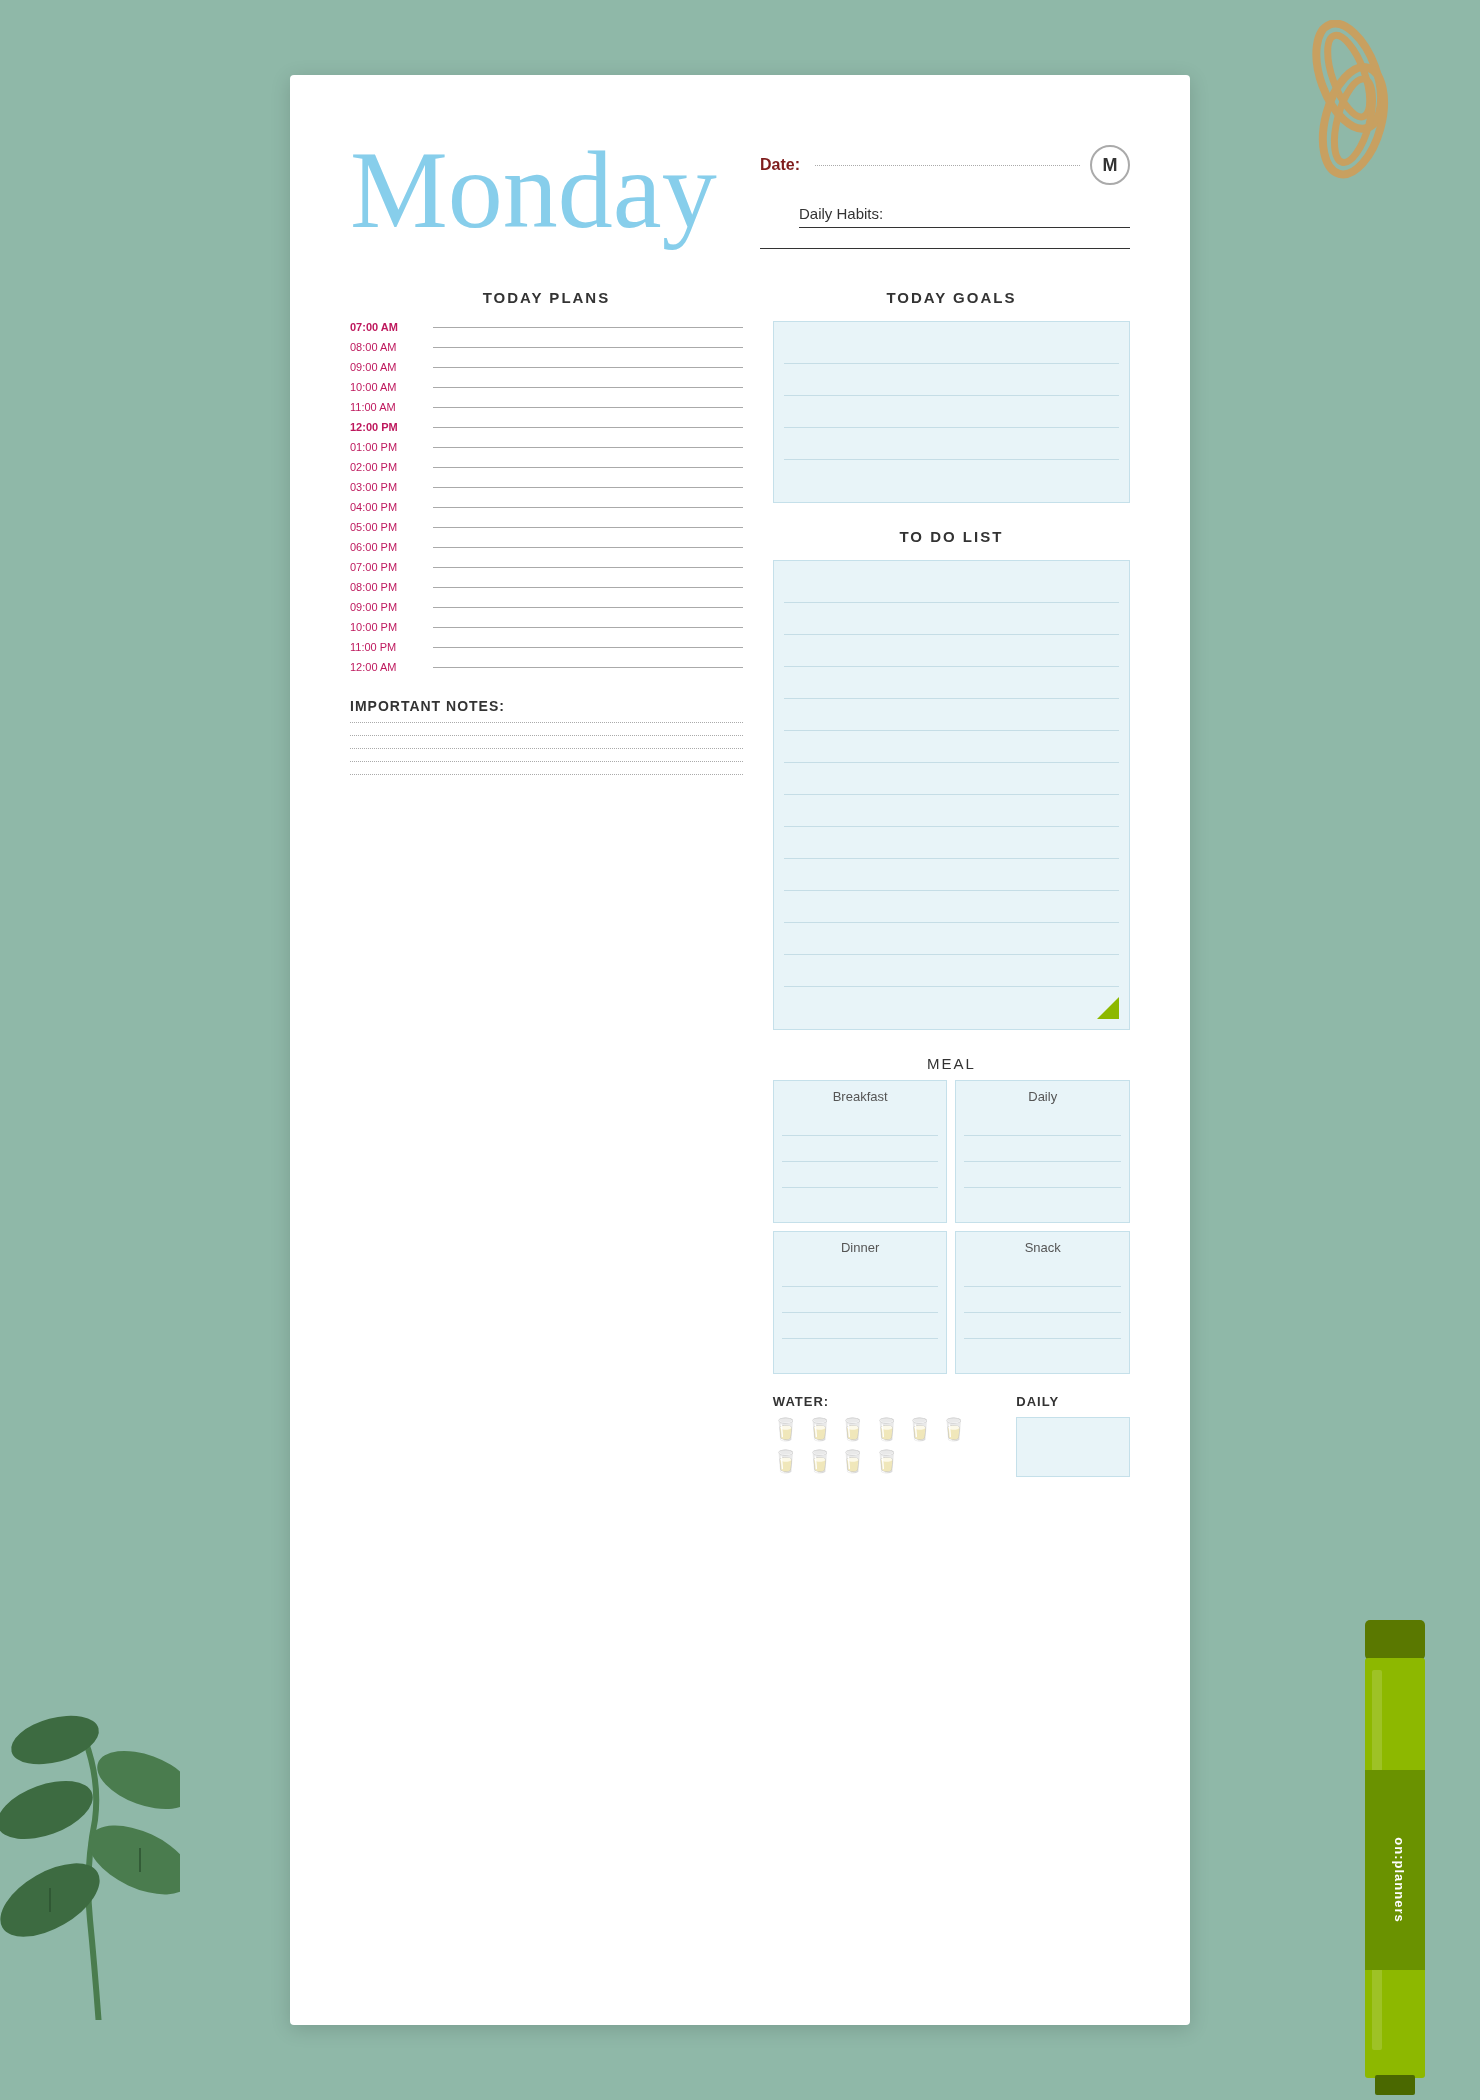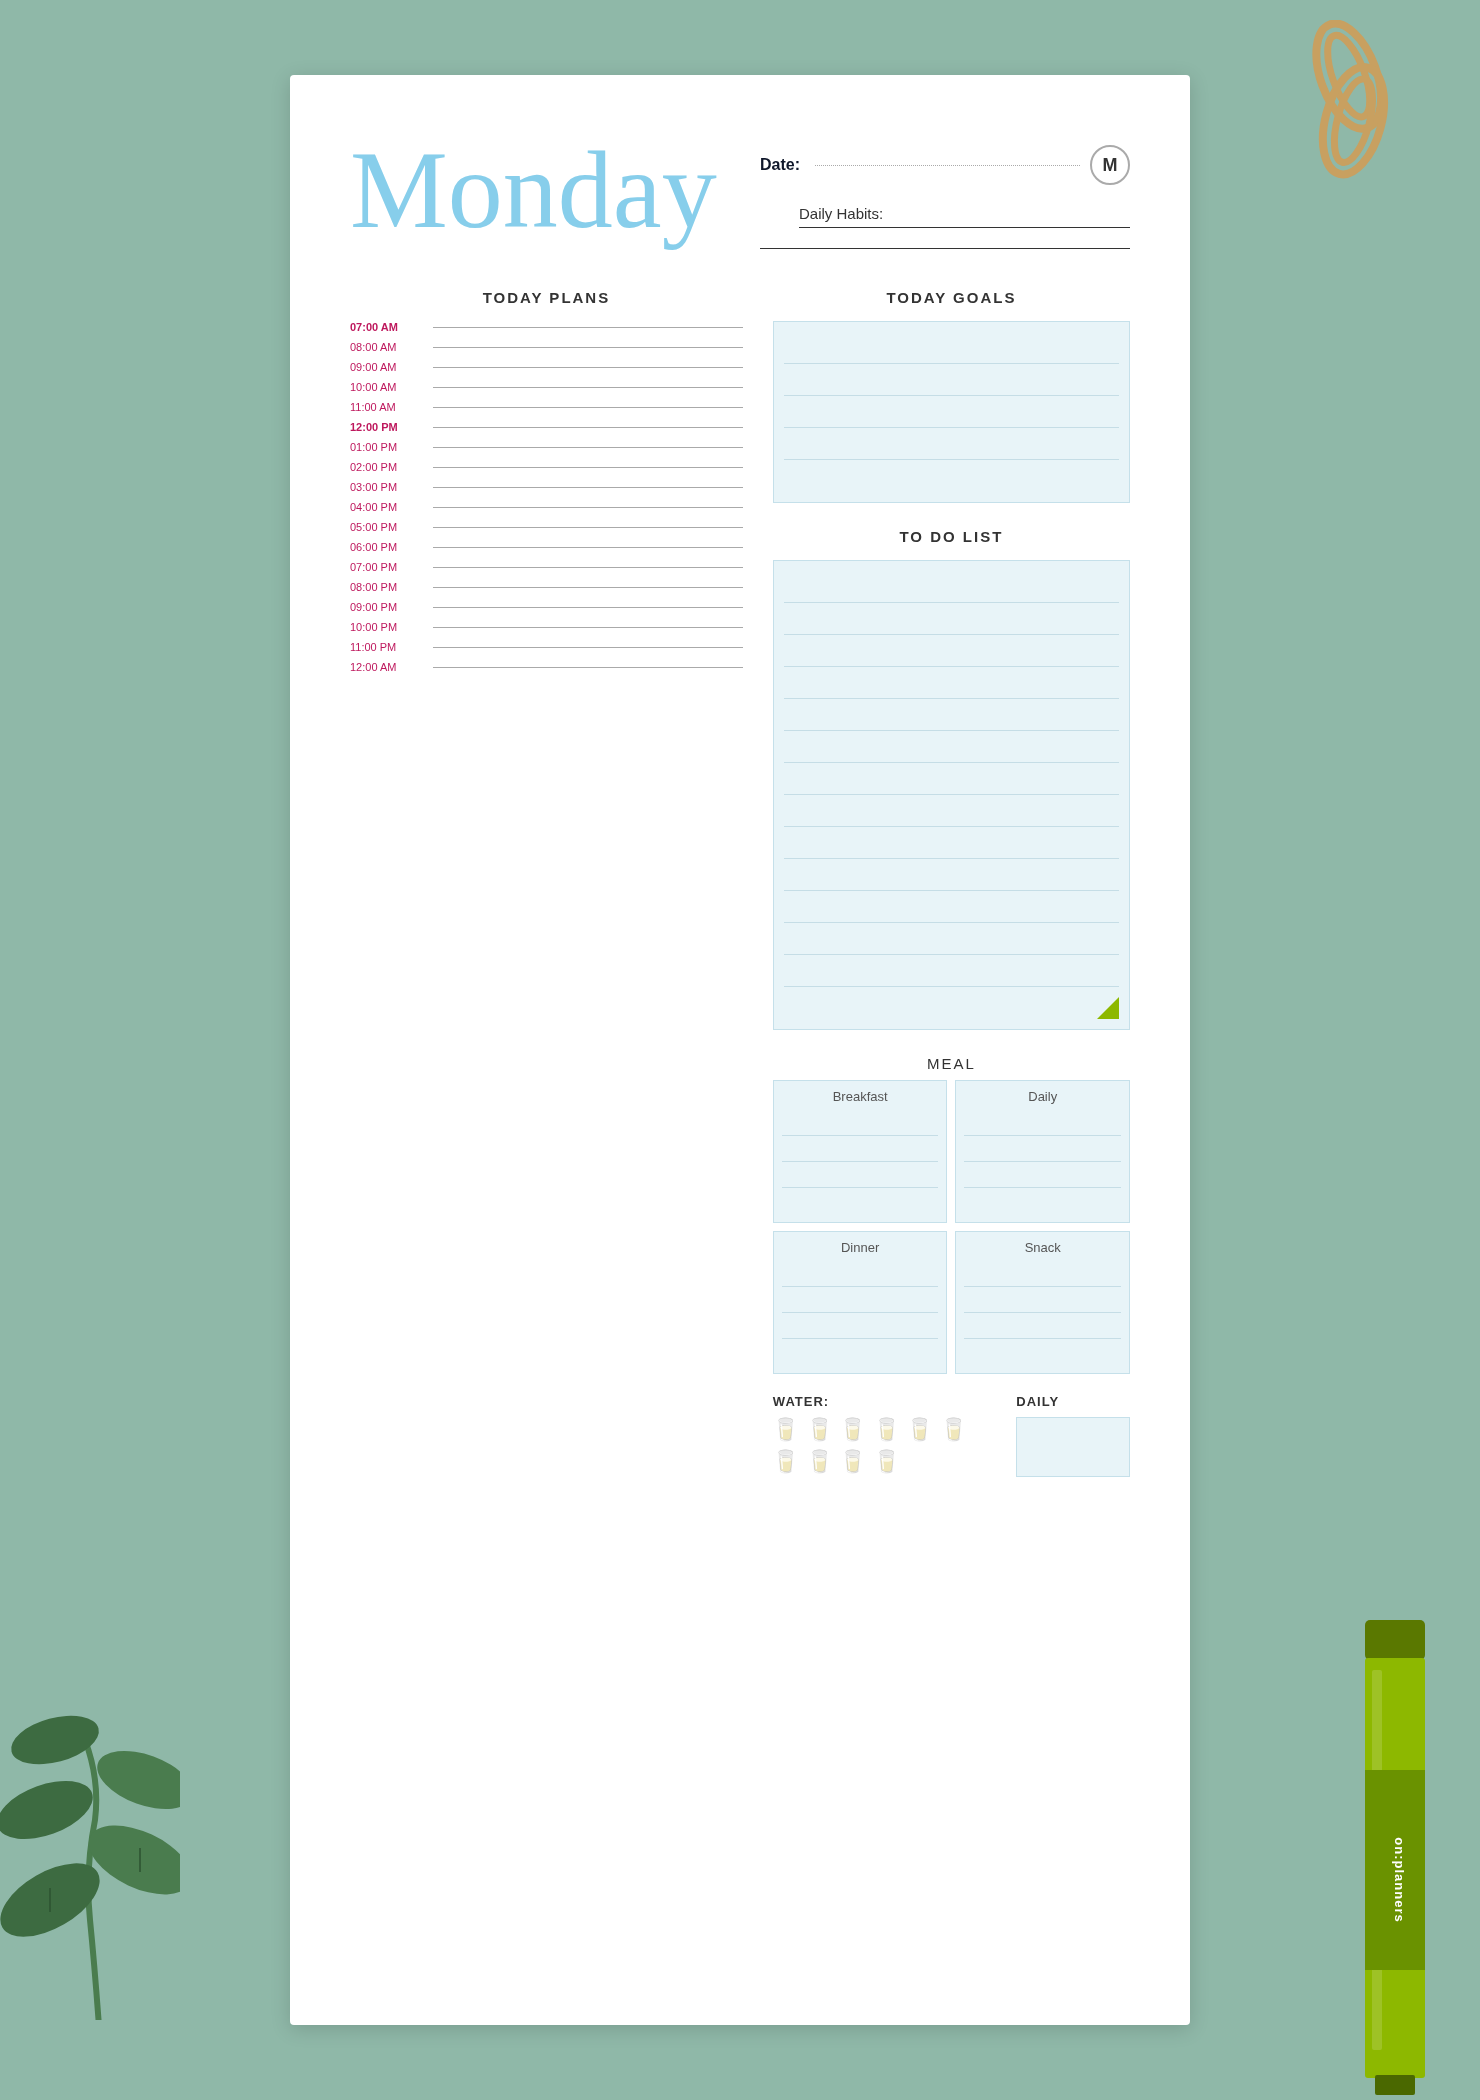--- a/index.html
+++ b/index.html
@@ -74,21 +74,21 @@
 
     .date-row {
       display: flex;
       align-items: center;
       margin-bottom: 20px;
     }
 
     .date-label {
       font-weight: bold;
       font-size: 16px;
-      color: #0f172a;
+      color: #7f1d1d;
       margin-right: 15px;
       white-space: nowrap;
     }
 
     .date-dots-line {
       flex: 1;
       border-bottom: 1px dotted #999;
       position: relative;
     }
 
@@ -495,20 +495,28 @@
         <div class="time-slot">
           <span class="time-label">11:00 PM</span>
           <div class="time-line"></div>
         </div>
         <div class="time-slot">
           <span class="time-label">12:00 AM</span>
           <div class="time-line"></div>
         </div>
       </div>
 
+      <div class="notes-section">
+        <div class="notes-label">IMPORTANT NOTES:</div>
+        <div class="notes-dots-line"></div>
+        <div class="notes-dots-line"></div>
+        <div class="notes-dots-line"></div>
+        <div class="notes-dots-line"></div>
+        <div class="notes-dots-line"></div>
+      </div>
 
     </div>
 
     <div class="right-column">
 
       <div class="section-title">TODAY GOALS</div>
       <div class="goals-box">
         <div class="goals-lines">
           <div class="goals-line-item"></div>
           <div class="goals-line-item"></div>

